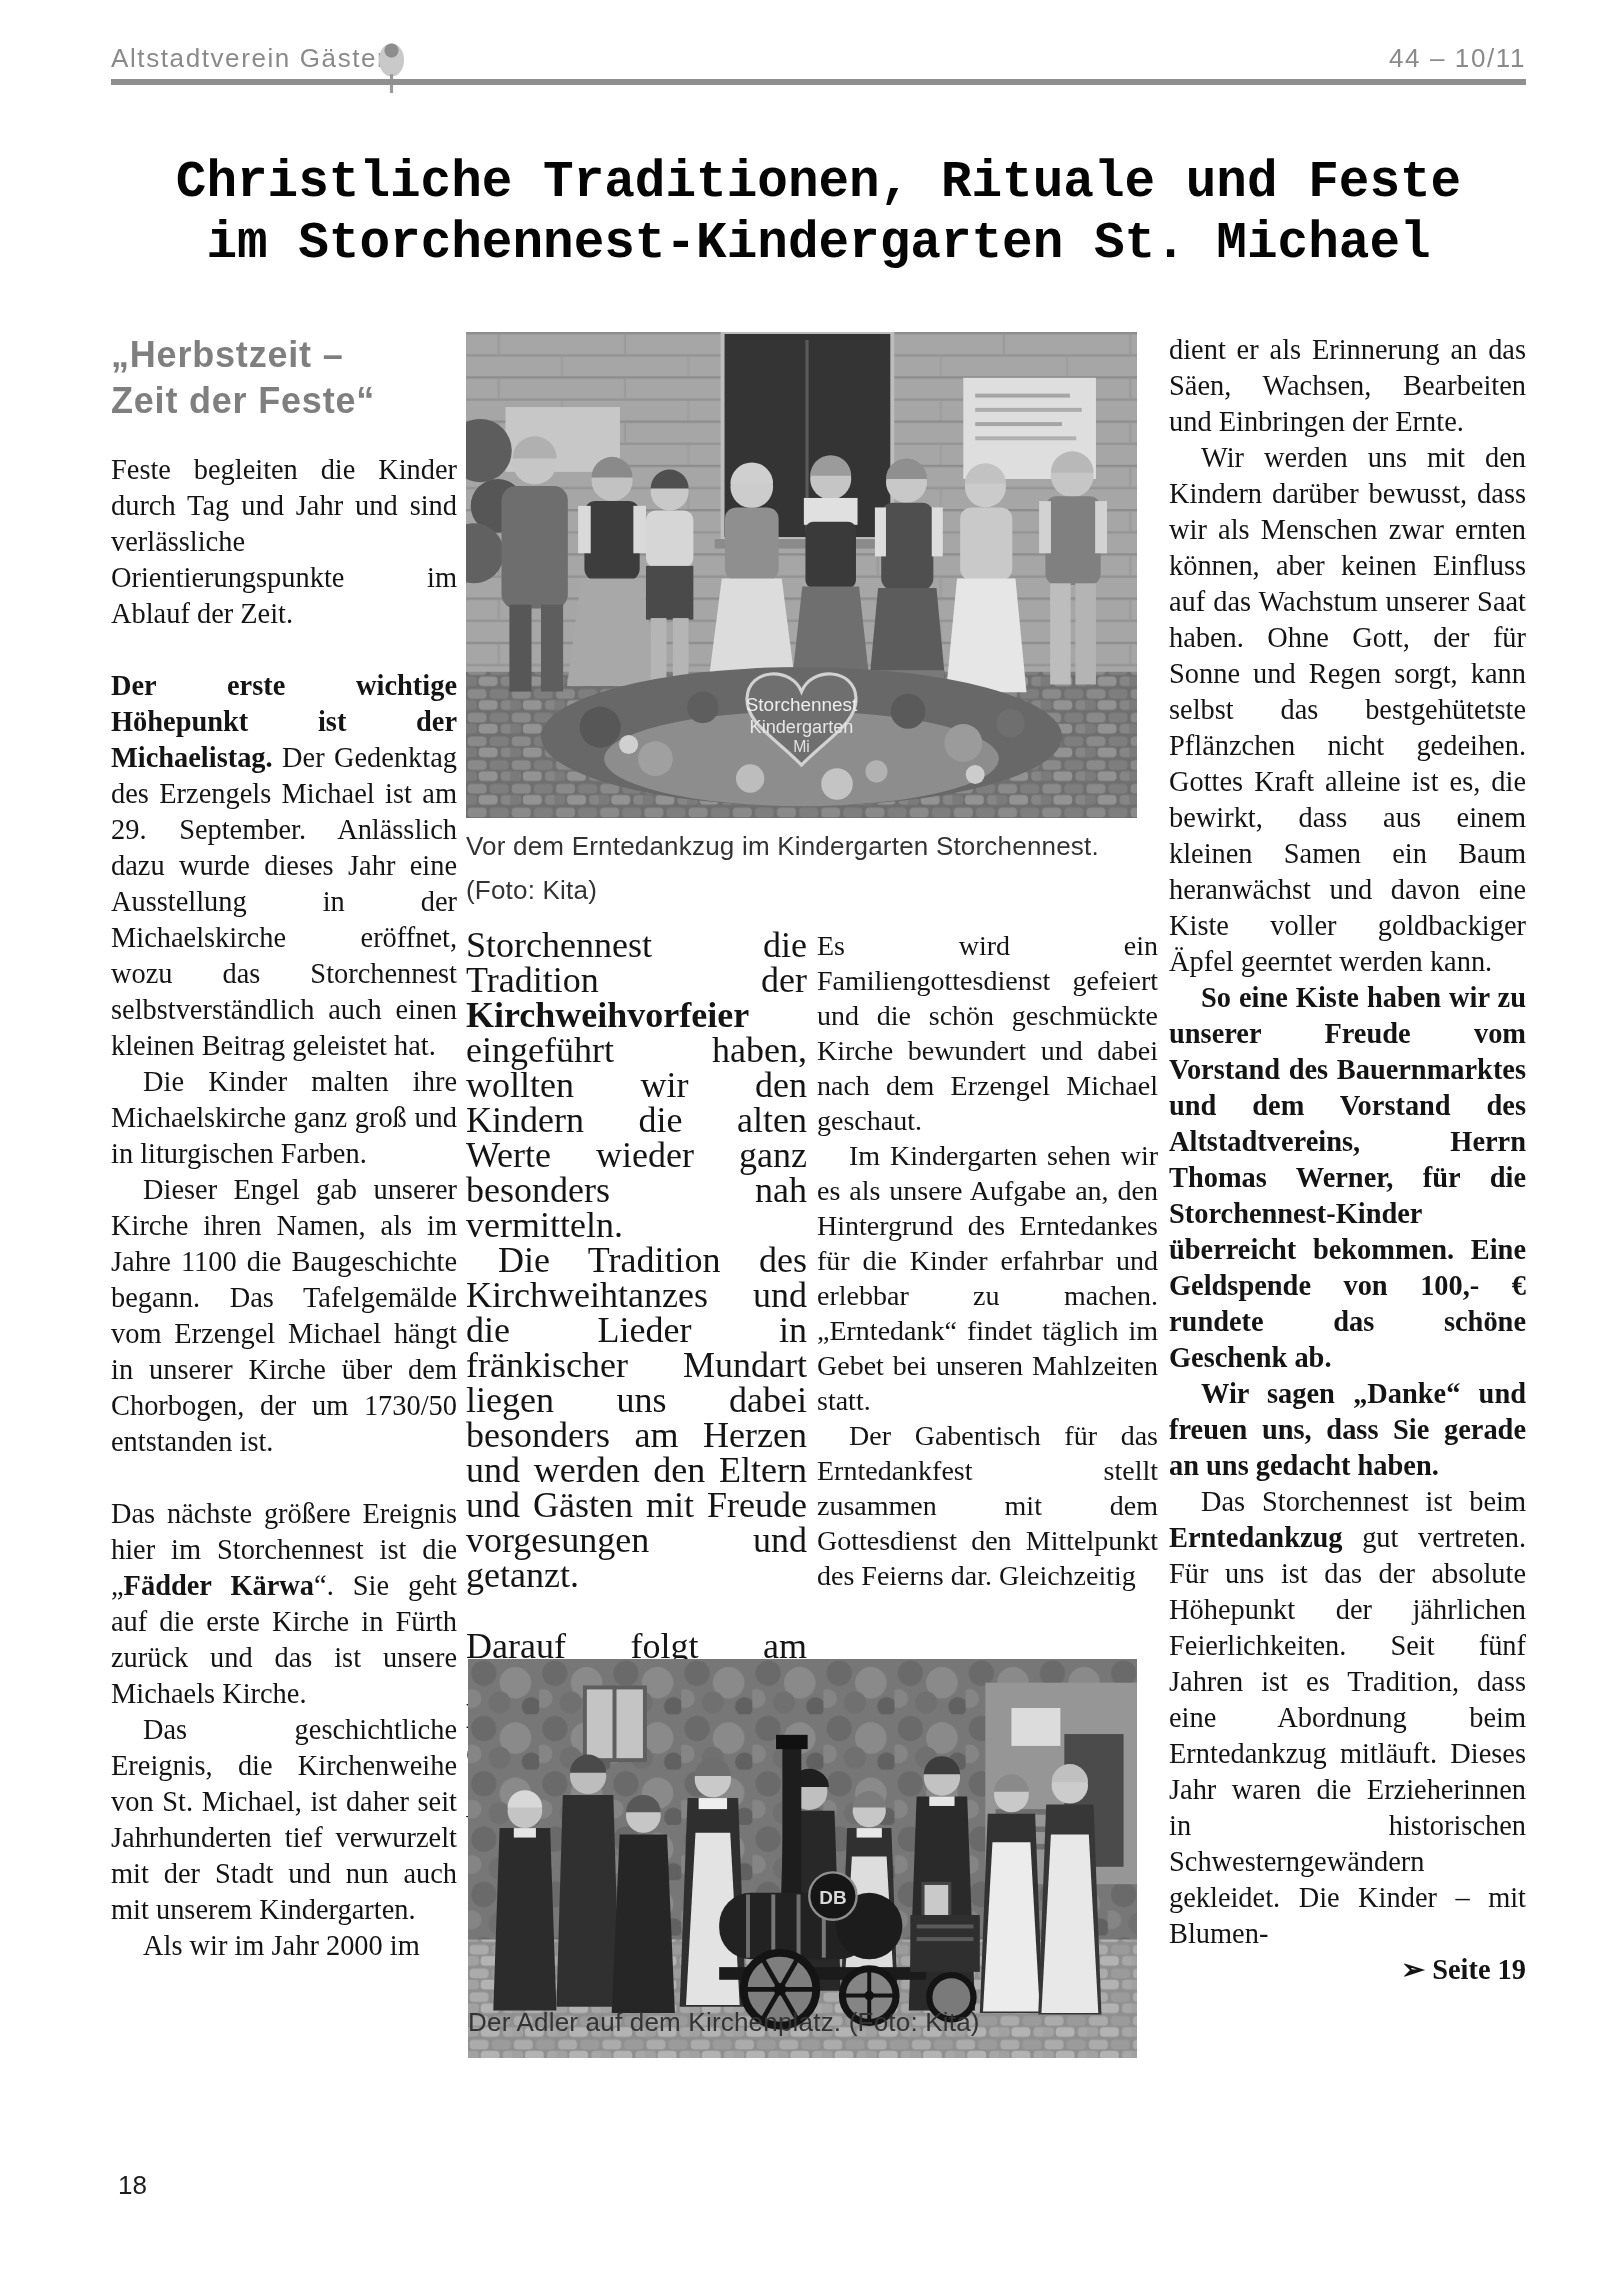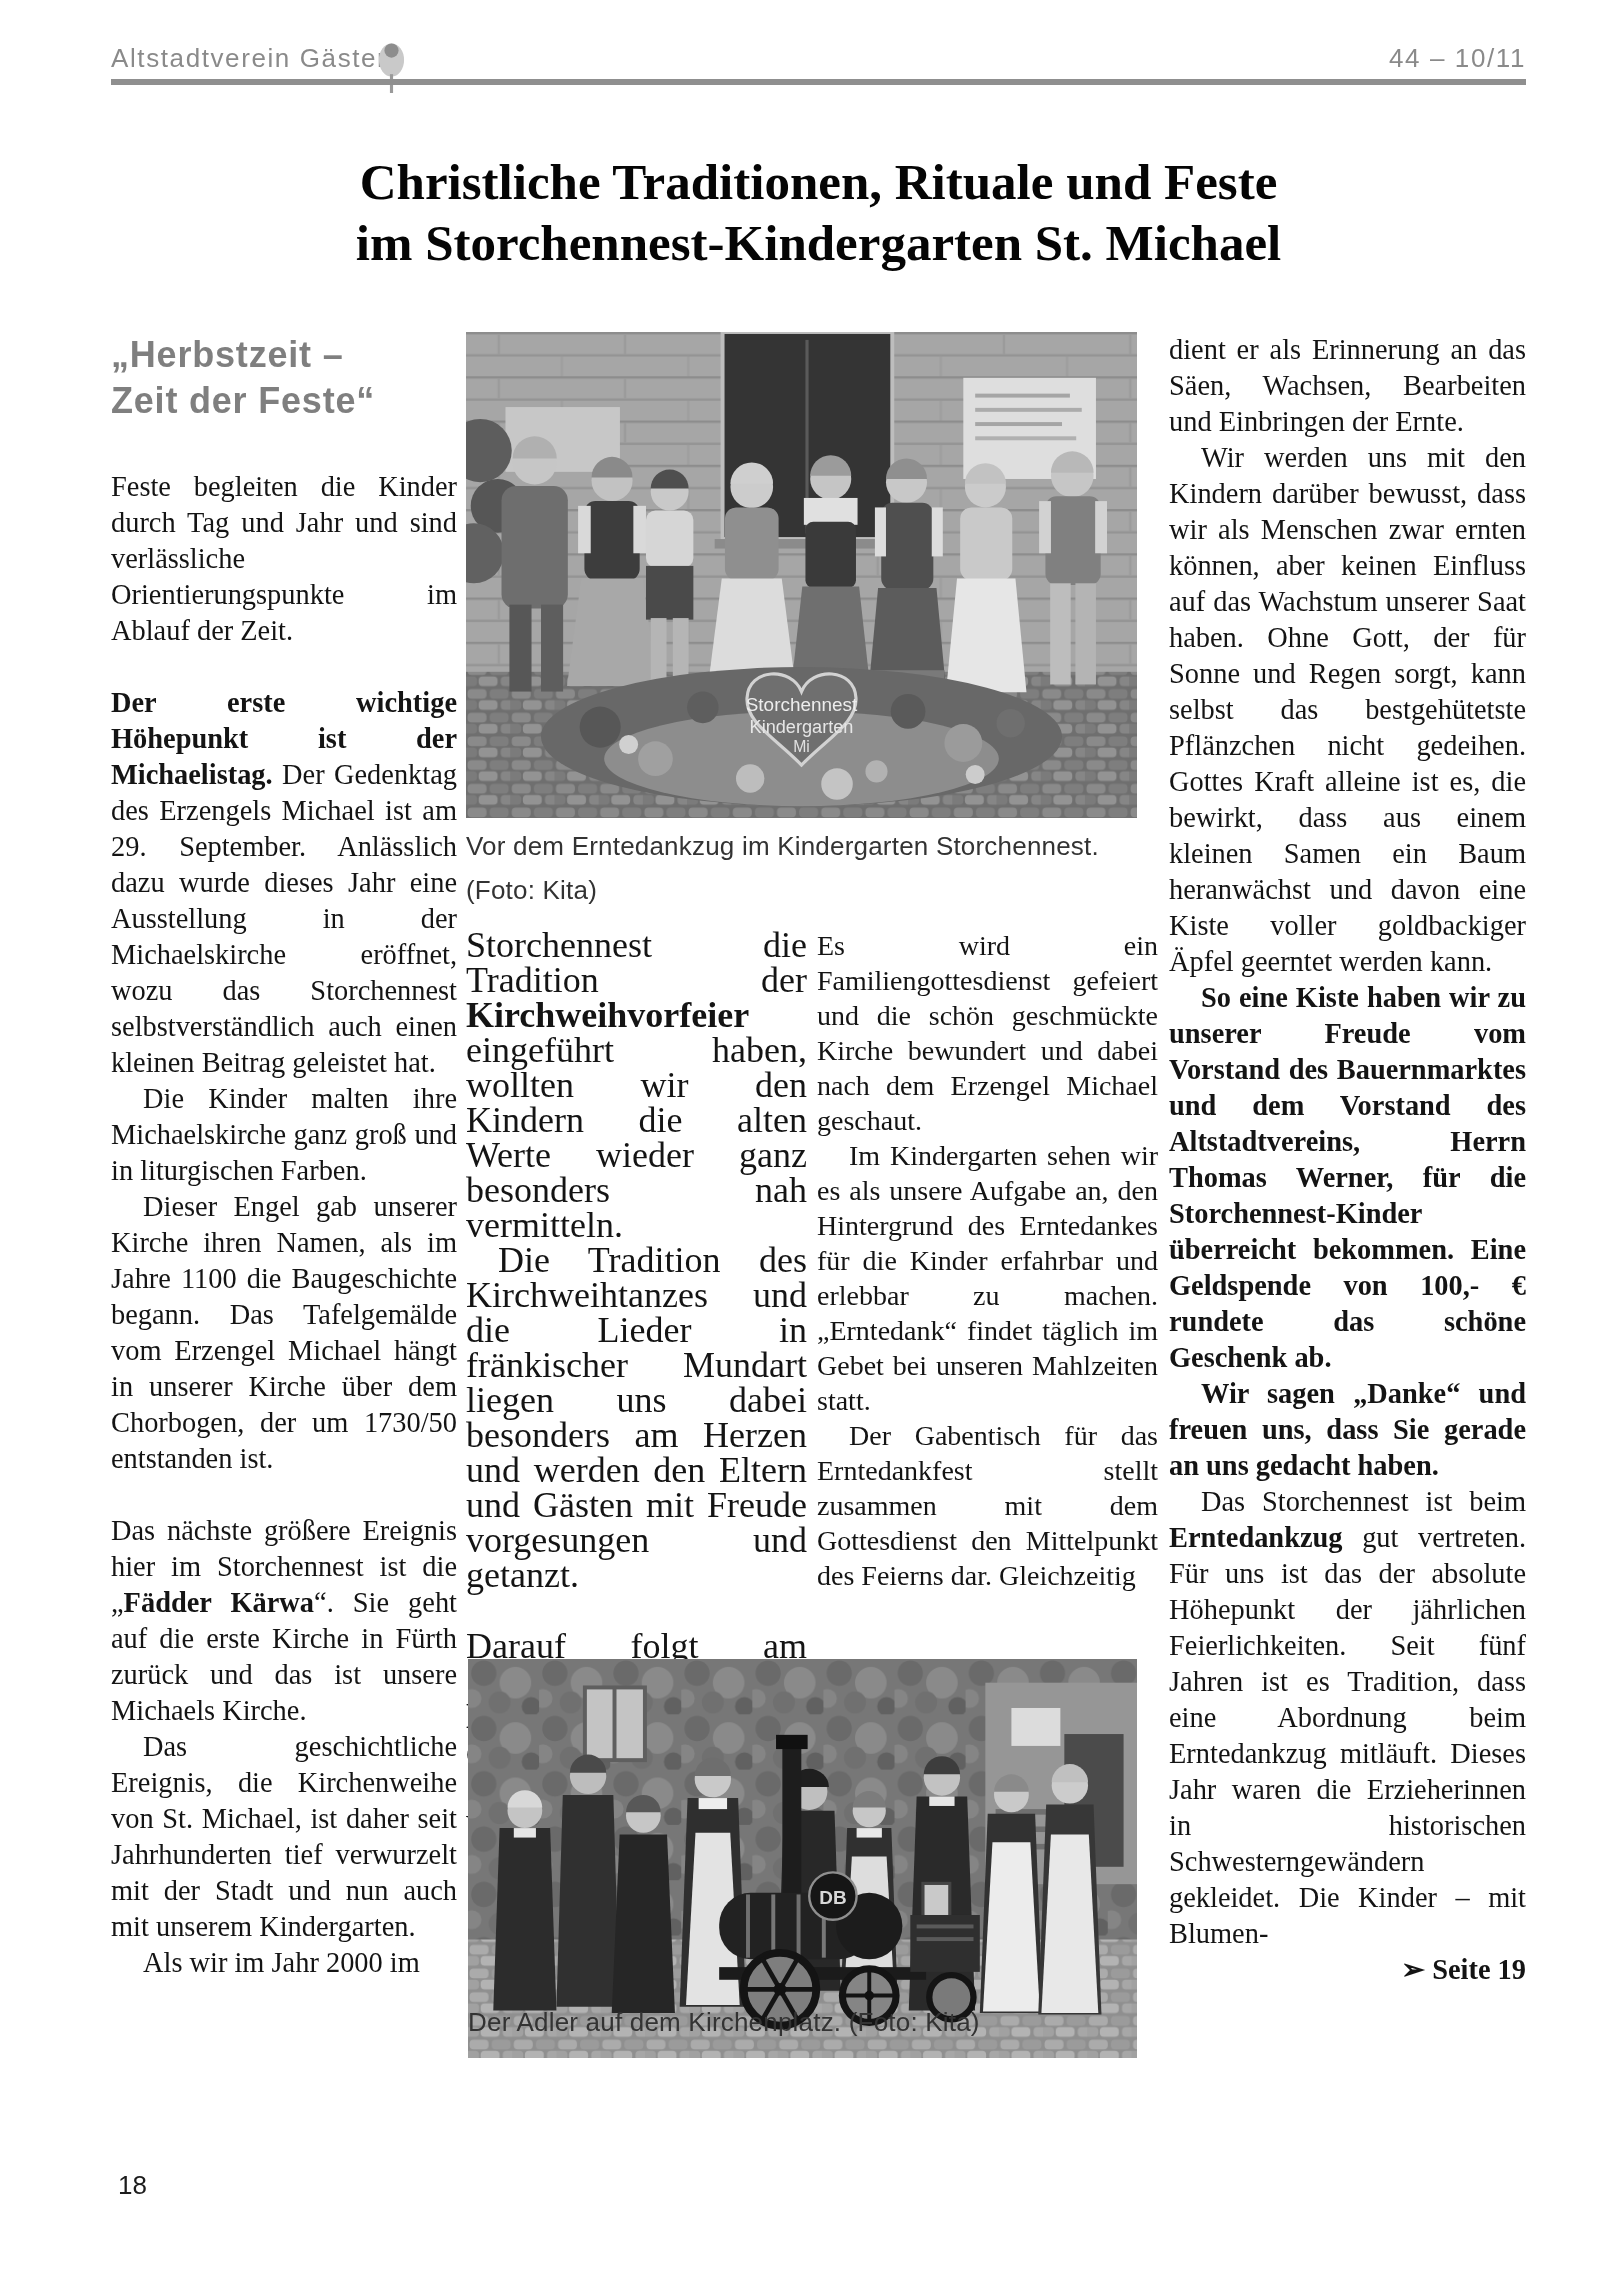--- a/index.html
+++ b/index.html
@@ -9,34 +9,34 @@
   
   .brand{position:absolute;left:111px;top:43px;font-family:"Liberation Sans",sans-serif;
          font-size:26px;letter-spacing:1.6px;color:#8a8a8a;}
   .issue{position:absolute;right:91px;top:43px;font-family:"Liberation Sans",sans-serif;
          font-size:26px;letter-spacing:1.6px;color:#8a8a8a;}
   .rule{position:absolute;left:111px;top:79px;width:1415px;height:5.5px;background:#8f8f8f;}
   .logo{position:absolute;left:370px;top:38px;width:43px;height:55px;}
 
   
   .title{position:absolute;left:111px;top:152px;width:1415px;text-align:center;
-         font-weight:700;font-size:51px;line-height:61px;color:#050505;letter-spacing:0px;}
+         font-weight:700;font-size:51px;line-height:61px;color:#050505;letter-spacing:0px;font-family:Liberation Mono, monospace;}
 
   
   .col{position:absolute;text-align:justify;hyphens:auto;-webkit-hyphens:auto;overflow-wrap:break-word;}
   .col p{margin:0;}
   #col1{left:111px;top:332px;width:346px;font-size:28.4px;line-height:36px;}
   #col2{left:466px;top:928px;width:341px;font-size:36px;line-height:35px;}
   #col3{left:817px;top:928px;width:341px;font-size:28px;line-height:35px;}
   #col4{left:1169px;top:332px;width:357px;font-size:28.4px;line-height:36px;}
   .ind{text-indent:32px;}
   .gap{margin-top:36px !important;}
   .b{font-weight:bold;}
   .colhead{font-family:"Liberation Sans",sans-serif;font-weight:bold;color:#7f7f7f;
-           font-size:36px;line-height:46px;letter-spacing:0.8px;text-align:left;margin-bottom:45px;}
+           font-size:36px;line-height:46px;letter-spacing:0.8px;text-align:left;margin-bottom:28px;}
   .jump{text-align:right;font-weight:bold;}
 
   
   .photo{position:absolute;background:#fef9c3;}
   #photo1{left:466px;top:332px;width:671px;height:486px;}
   #photo2{left:468px;top:1659px;width:669px;height:399px;}
   .photo svg{display:block;width:100%;height:100%;}
   .caption{position:absolute;font-family:"Liberation Sans",sans-serif;font-size:26px;
            color:#333333;line-height:44px;letter-spacing:0.2px;}
   #caption1{left:466px;top:824px;width:671px;}

